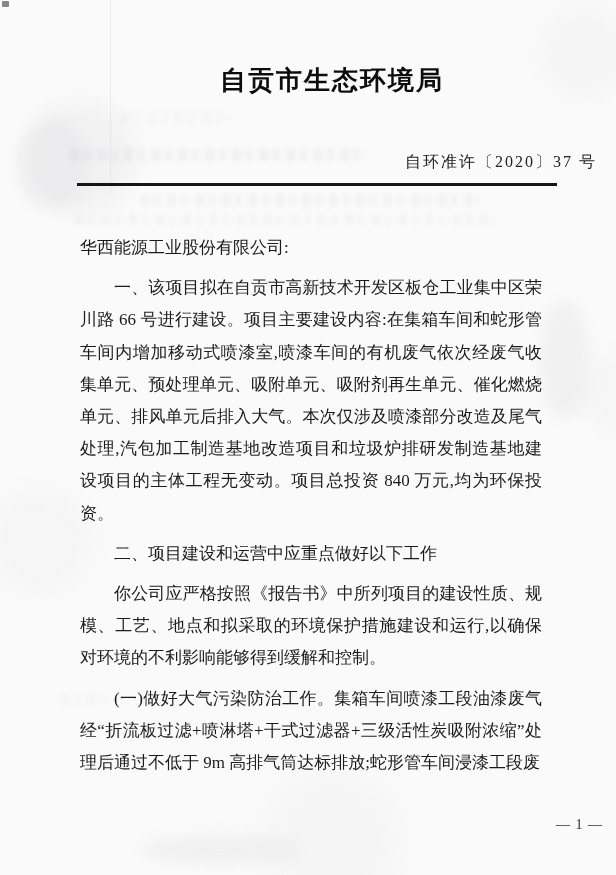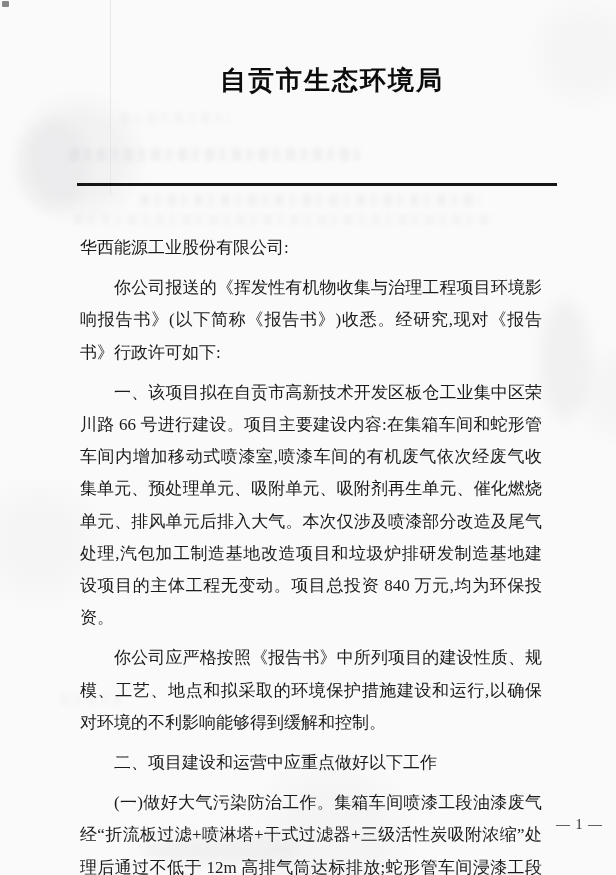--- a/index.html
+++ b/index.html
@@ -125,27 +125,27 @@
   <div class="artifact ghost ghost-3"></div>
   <div class="artifact ghost ghost-5"></div>
   <div class="artifact blotch blotch-1"></div>
   <div class="artifact blotch blotch-2"></div>
   <div class="artifact blotch blotch-3"></div>
 
   <div class="title-block">
     <div>自贡市生态环境局</div>
   </div>
 
+  <div class="doc-number">自环准许〔2020〕37 号</div>
 
   <div class="header-rule"></div>
 
   <div class="body-text">
     <p>华西能源工业股份有限公司:</p>
-    <p class="indent">你公司报送的《挥发性有机物收集与治理工程项目环境影响报告书》(以下简称《报告书》)收悉。经研究,现对《报告书》行政许可如下:</p>
     <p class="indent">一、该项目拟在自贡市高新技术开发区板仓工业集中区荣川路 66 号进行建设。项目主要建设内容:在集箱车间和蛇形管车间内增加移动式喷漆室,喷漆车间的有机废气依次经废气收集单元、预处理单元、吸附单元、吸附剂再生单元、催化燃烧单元、排风单元后排入大气。本次仅涉及喷漆部分改造及尾气处理,汽包加工制造基地改造项目和垃圾炉排研发制造基地建设项目的主体工程无变动。项目总投资 840 万元,均为环保投资。</p>
+    <p class="indent">二、项目建设和运营中应重点做好以下工作</p>
     <p class="indent">你公司应严格按照《报告书》中所列项目的建设性质、规模、工艺、地点和拟采取的环境保护措施建设和运行,以确保对环境的不利影响能够得到缓解和控制。</p>
-    <p class="indent">二、项目建设和运营中应重点做好以下工作</p>
-    <p class="indent">(一)做好大气污染防治工作。集箱车间喷漆工段油漆废气经“折流板过滤+喷淋塔+干式过滤器+三级活性炭吸附浓缩”处理后通过不低于 12m 高排气筒达标排放;蛇形管车间浸漆工段废</p>
+    <p class="indent">(一)做好大气污染防治工作。集箱车间喷漆工段油漆废气经“折流板过滤+喷淋塔+干式过滤器+三级活性炭吸附浓缩”处理后通过不低于 9m 高排气筒达标排放;蛇形管车间浸漆工段废</p>
   </div>
 
   <div class="page-number">— 1 —</div>
 
 </div>
 
 </body></html>

